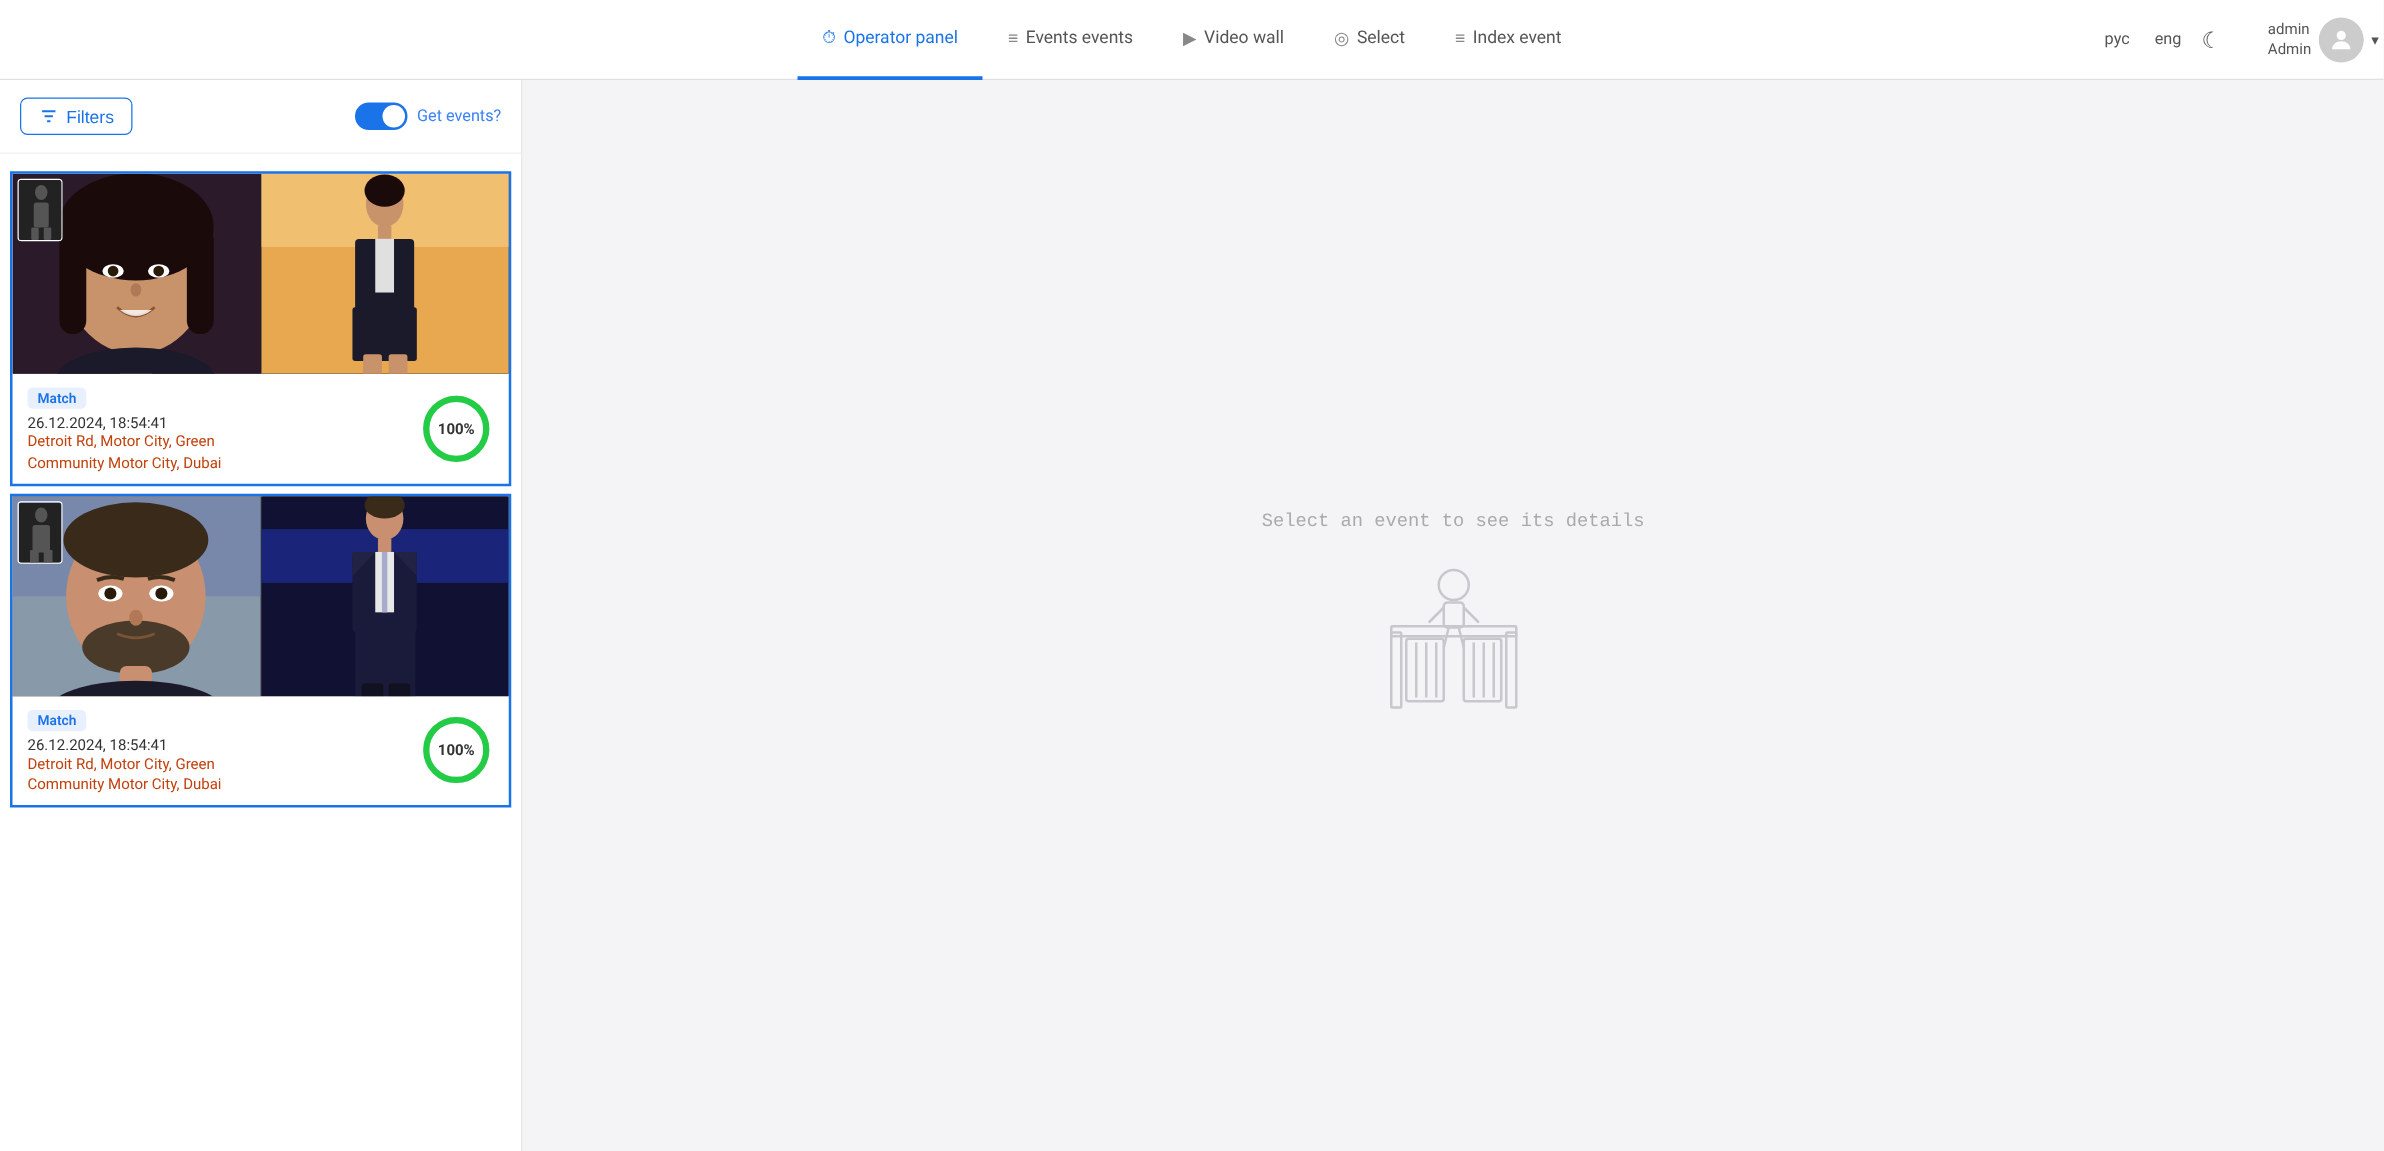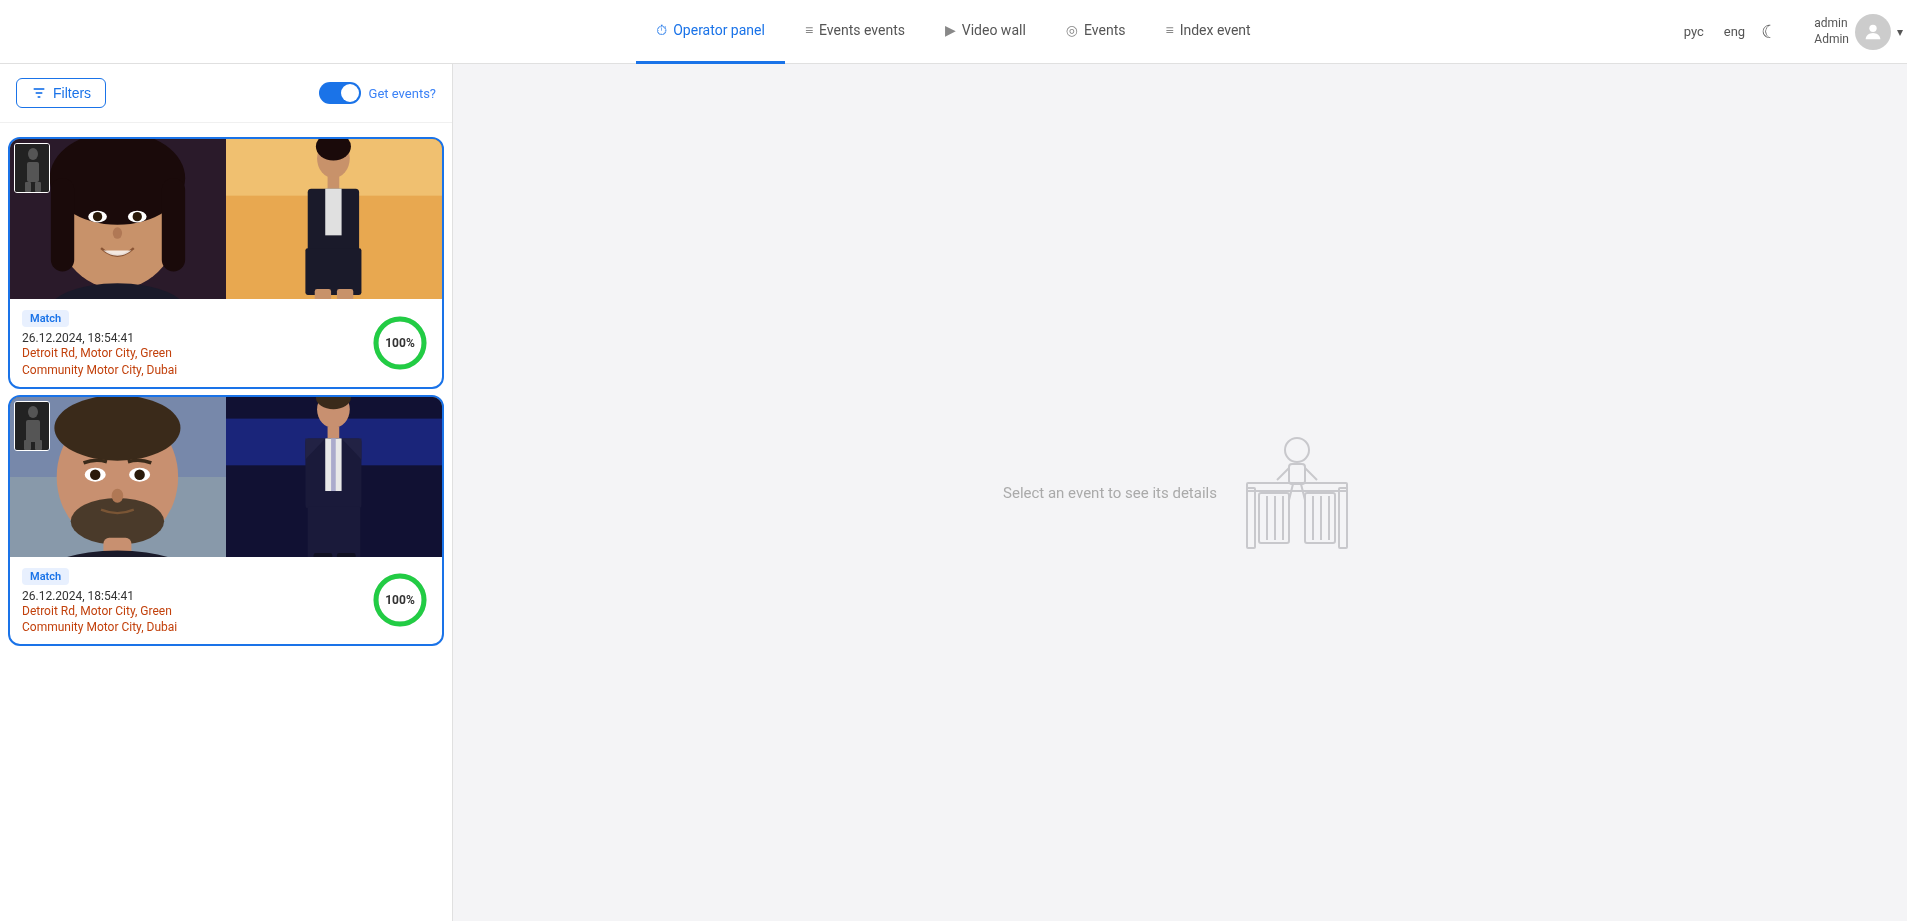--- a/index.html
+++ b/index.html
@@ -80,21 +80,21 @@
     .chevron-down { font-size: 12px; color: #555; }
 
     
     .main {
       display: flex;
       height: calc(921px - 64px);
     }
 
     
     .sidebar {
-      width: 453px;
+      width: 418px;
       background: #fff;
       border-right: 1px solid #e0e0e0;
       display: flex;
       flex-direction: column;
       overflow: hidden;
     }
     .sidebar-header {
       padding: 14px 16px;
       display: flex;
       align-items: center;
@@ -157,21 +157,21 @@
       border-bottom: 1px solid #f0f0f0;
     }
     .event-info-card .timestamp { font-size: 13px; color: #333; }
     .event-info-card .camera-link { font-size: 13px; color: #1a73e8; cursor: pointer; margin: 2px 0; }
     .event-info-card .location { font-size: 13px; color: #555; }
 
     
     .event-match-card {
       margin: 6px 8px;
       border: 2px solid #1a73e8;
-      border-radius: 12px;
+      border-radius: 0;
       background: #fff;
       overflow: hidden;
     }
     .event-match-card .photos-row {
       display: grid;
       grid-template-columns: 1fr 1fr;
       height: 160px;
     }
     .event-match-card .photo-left {
       position: relative;
@@ -235,22 +235,23 @@
       color: #333;
     }
 
     
     .content {
       flex: 1;
       display: flex;
       align-items: center;
       justify-content: center;
       background: #f4f4f6;
-      flex-direction: row;
+      flex-direction: column;
       gap: 20px;
+      font-family: Liberation Mono, monospace;
     }
     .empty-state-text {
       font-size: 15px;
       color: #aaa;
     }
   </style>
 </head>
 <body>
 
 <header class="header">
@@ -266,21 +267,21 @@
       <span>Events events</span>
     </div>
 
     <div class="nav-item">
       <span class="nav-icon">▶</span>
       <span>Video wall</span>
     </div>
 
     <div class="nav-item">
       <span class="nav-icon">◎</span>
-      <span>Events</span>
+      <span>Select</span>
     </div>
 
     <div class="nav-item">
       <span class="nav-icon">≡</span>
       <span>Index event</span>
     </div>
   </nav>
 
   <div class="header-right">
     <span class="lang-btn">рус</span>

